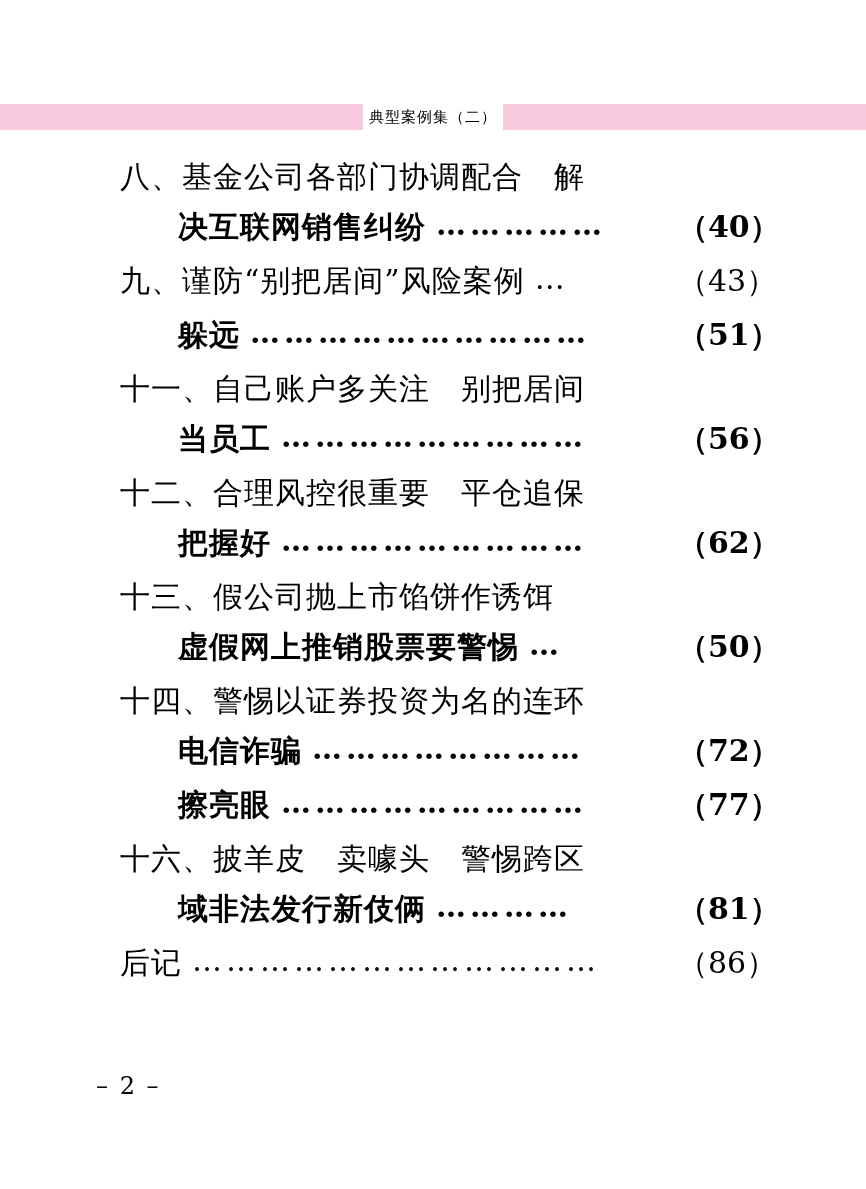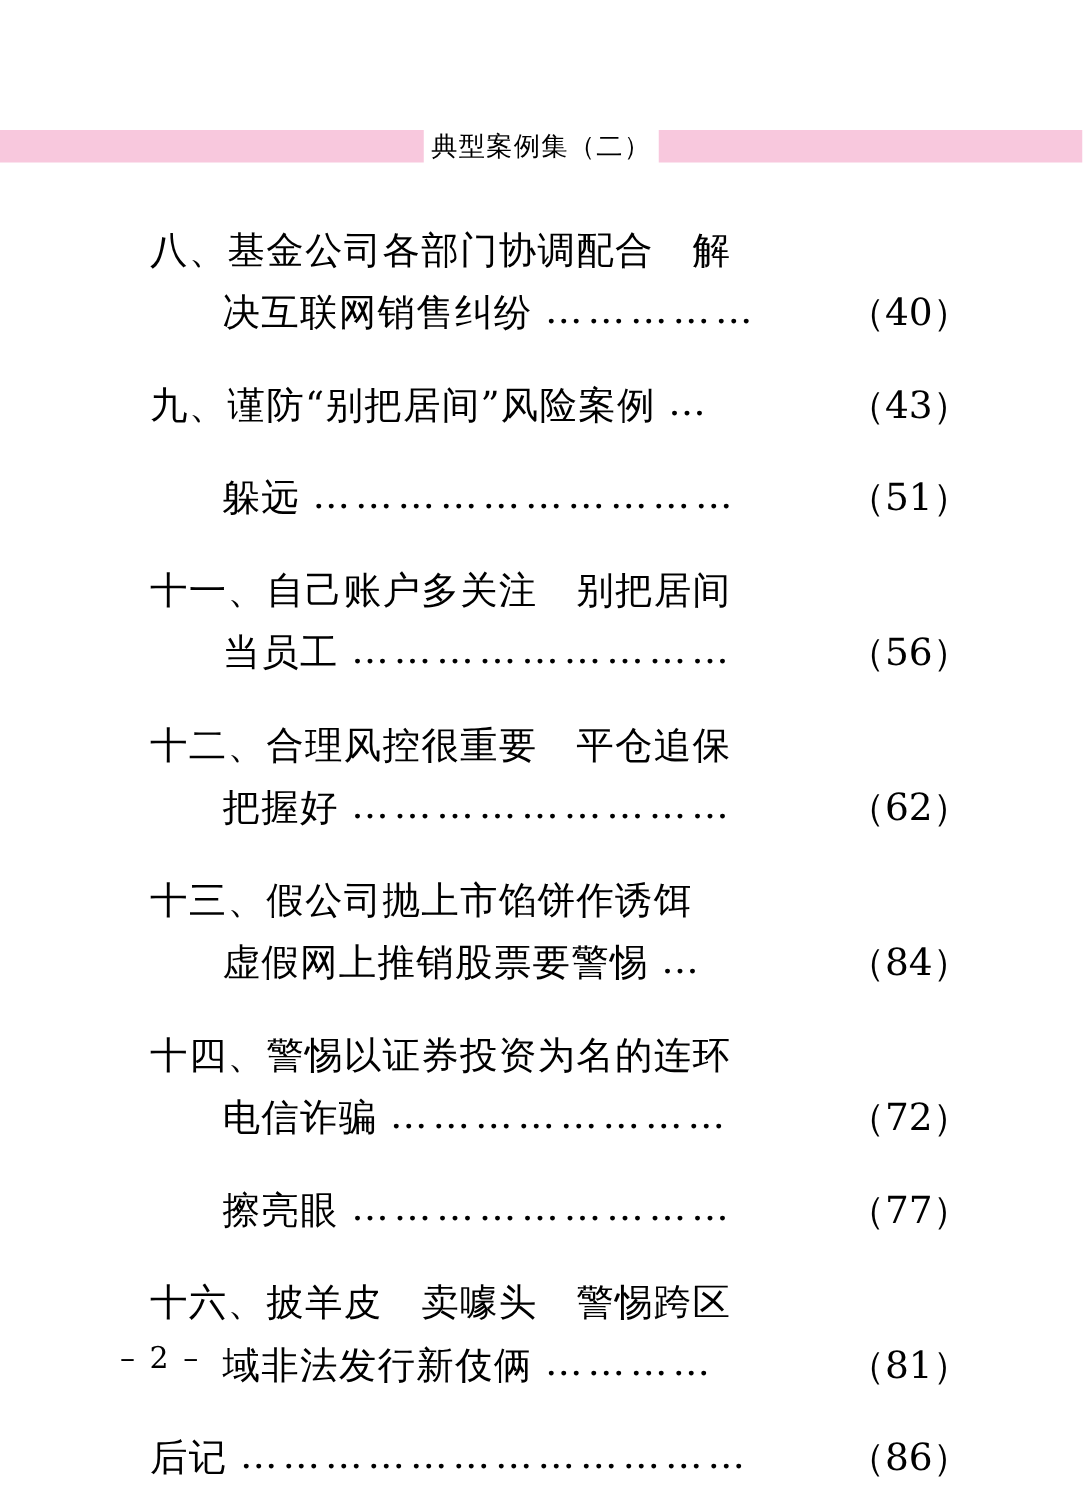--- a/index.html
+++ b/index.html
@@ -33,52 +33,52 @@
     display: flex;
     align-items: center;
   }
   .header-bar {
     flex: 1 1 auto;
     height: 26px;
     background: #f8c8dd;
   }
   .header-title {
     flex: 0 0 auto;
-    font-size: 21px;
+    font-size: 15px;
     letter-spacing: 1px;
     padding: 0 6px;
     white-space: nowrap;
     font-family: "DejaVu Sans", "Liberation Sans", sans-serif;
     line-height: 26px;
   }
 
   
   .toc {
     position: absolute;
     left: 0;
     right: 0;
     top: 152px;
     padding: 0 96px 0 120px;
   }
 
   .entry {
     margin-bottom: 4px;
-    margin-top: 24px;
   }
 
   .line {
     display: flex;
     align-items: baseline;
     font-size: 30px;
     line-height: 50px;
     white-space: nowrap;
   }
 
   .line.indent {
     padding-left: 58px;
+    font-weight: bold;
   }
 
   .txt {
     flex: 0 0 auto;
     letter-spacing: 1px;
   }
 
   .leader {
     flex: 1 1 auto;
     overflow: hidden;
@@ -179,21 +179,21 @@
       </div>
       <div class="entry">
         <div class="line">
           <span class="txt">十三、假公司抛上市馅饼作诱饵</span>
           <span class="leader none"></span>
           <span class="pageno hidden"></span>
         </div>
         <div class="line indent">
           <span class="txt">虚假网上推销股票要警惕</span>
           <span class="leader">…</span>
-          <span class="pageno">（84）</span>
+          <span class="pageno">（50）</span>
         </div>
       </div>
       <div class="entry">
         <div class="line">
           <span class="txt">十四、警惕以证券投资为名的连环</span>
           <span class="leader none"></span>
           <span class="pageno hidden"></span>
         </div>
         <div class="line indent">
           <span class="txt">电信诈骗</span>

